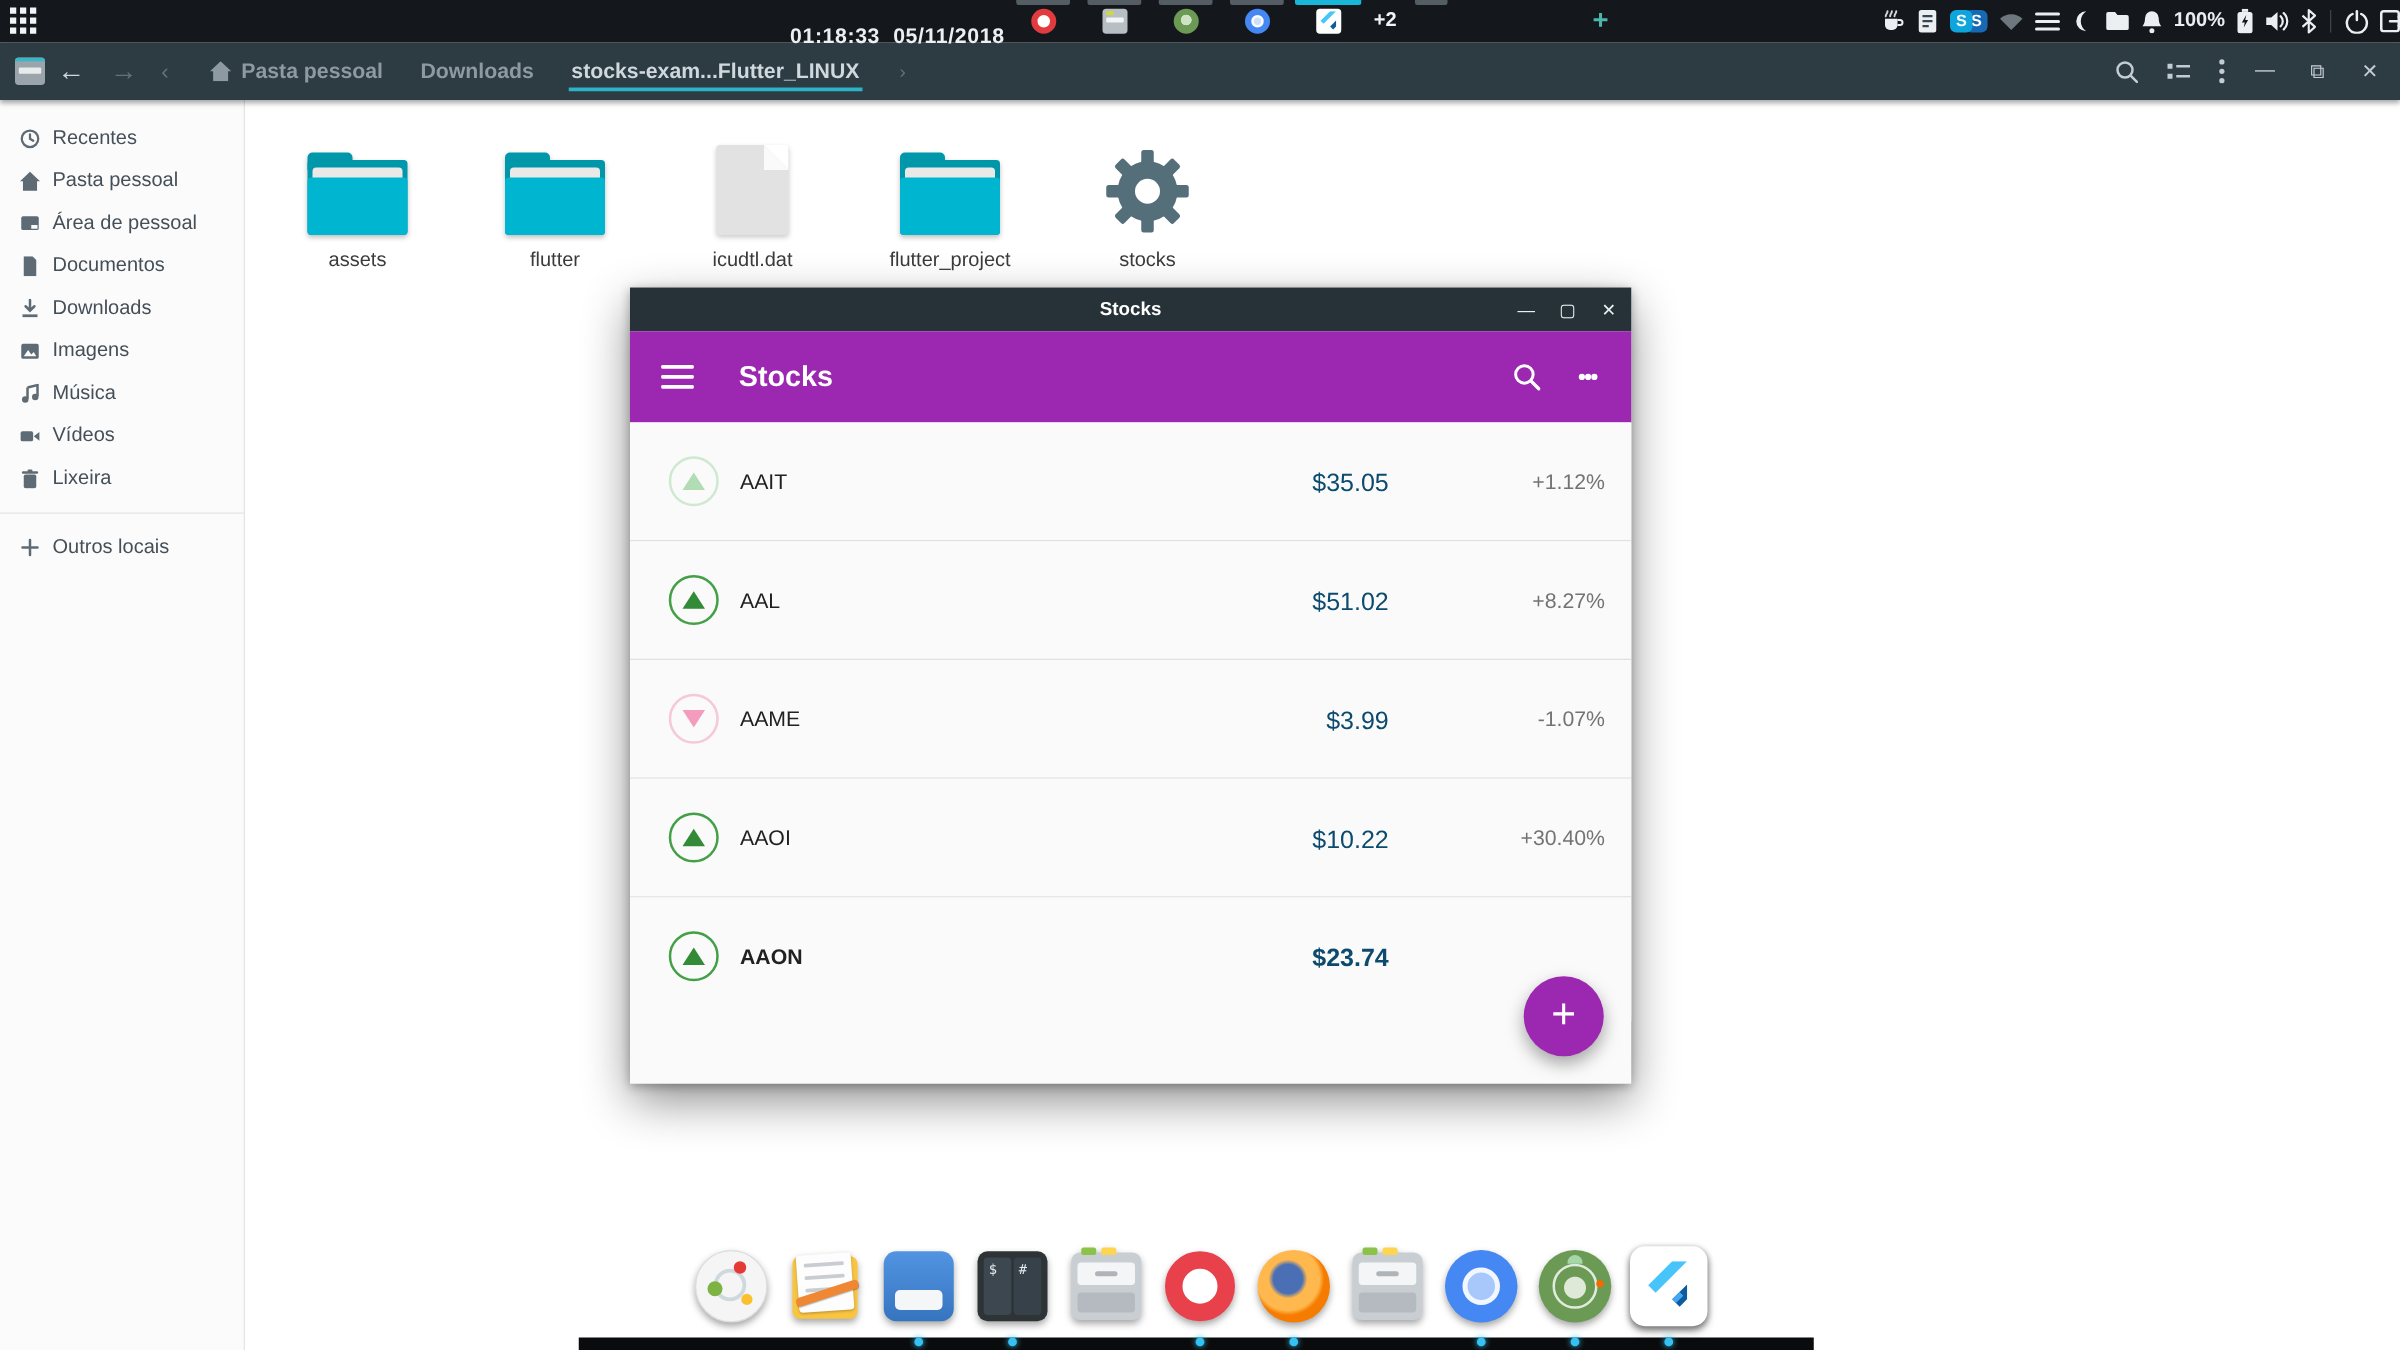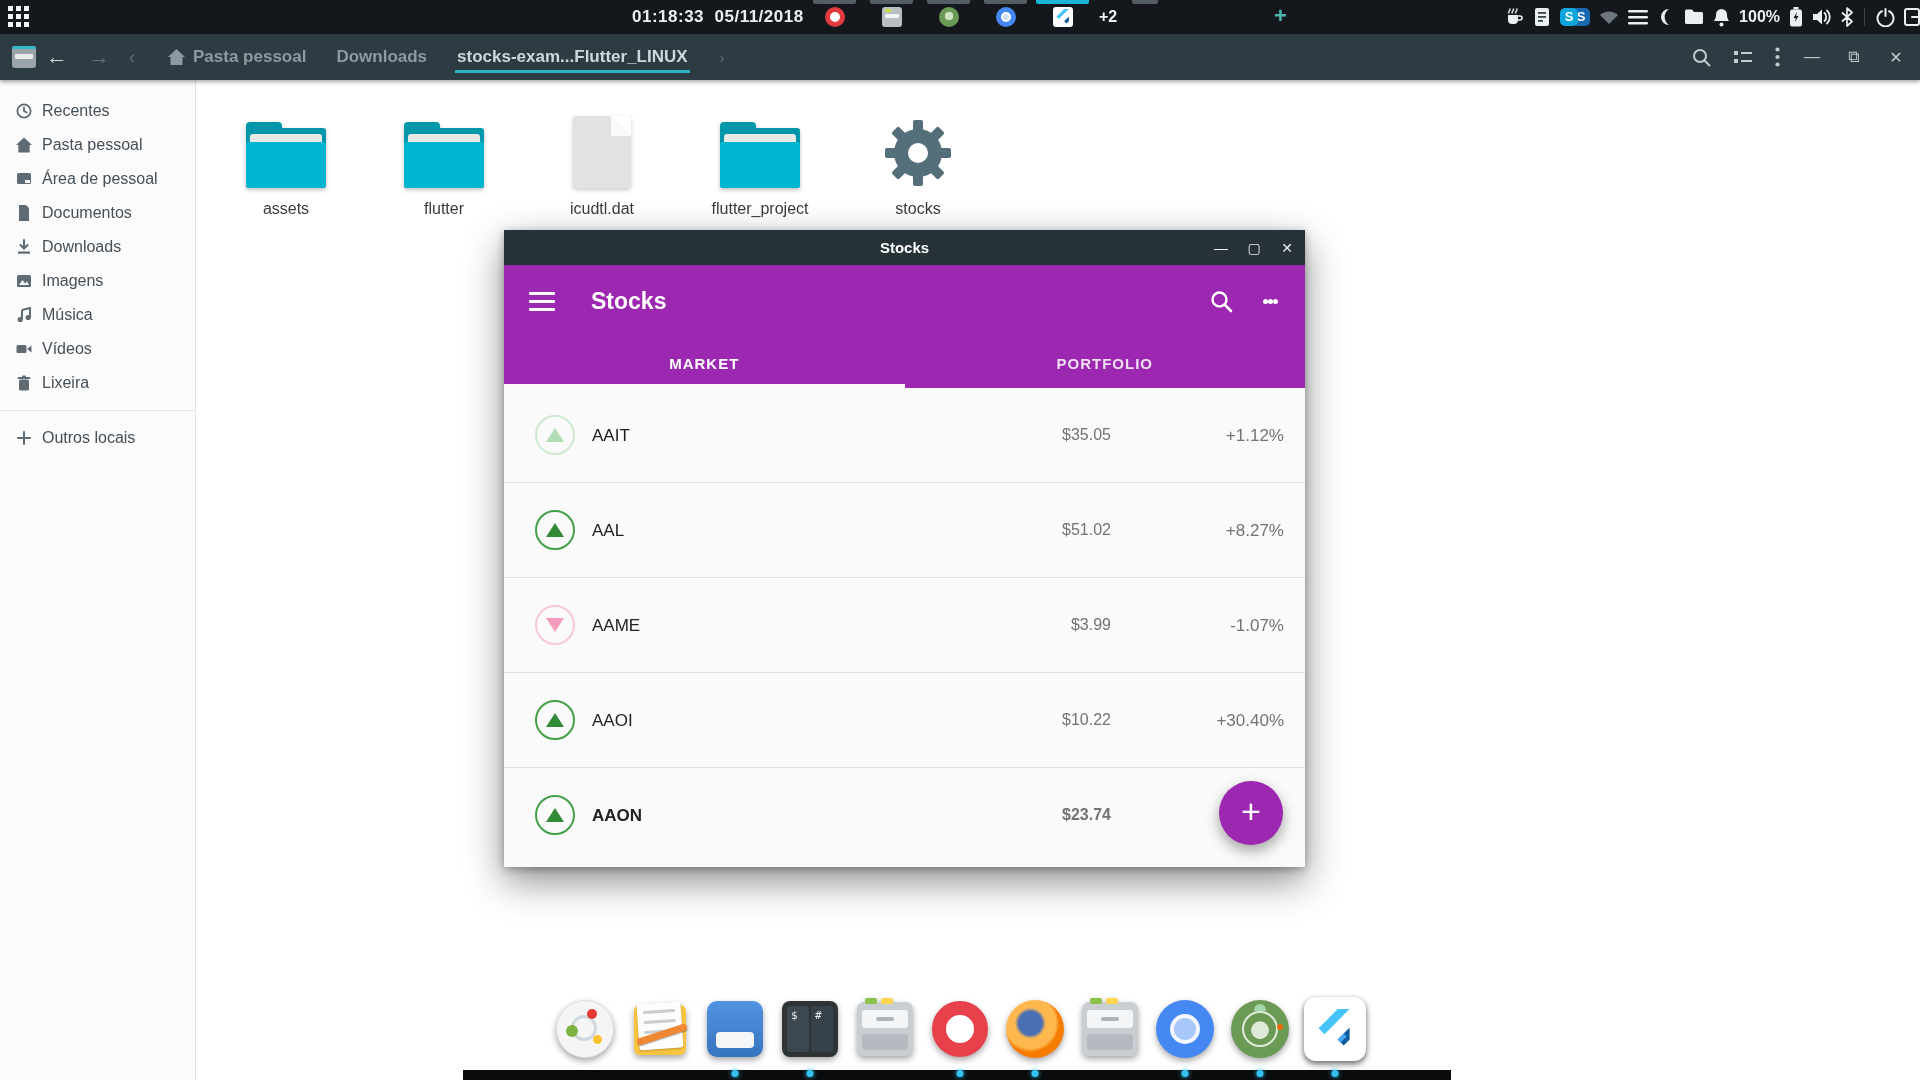--- a/index.html
+++ b/index.html
@@ -4,21 +4,21 @@
 <style>
   * { margin:0; padding:0; box-sizing:border-box; }
   html,body { width:1920px; height:1080px; }
   body { font-family:"Liberation Sans", sans-serif; background:#fff; overflow:hidden; }
   .stage { position:relative; width:1920px; height:1080px; background:#fff; overflow:hidden; }
 
   
   .topbar { position:absolute; left:0; top:0; width:1920px; height:34px; background:#14181d; z-index:50; }
   .apps-grid { position:absolute; left:8px; top:6px; width:24px; height:24px; display:grid; grid-template-columns:repeat(3,6px); grid-template-rows:repeat(3,6px); gap:2px; cursor:pointer; }
   .apps-grid span { background:#f2f4f5; width:5px; height:5px; }
-  .clock { position:absolute; left:632px; top:0; height:34px; line-height:34px; color:#eceff1; font-size:17px; font-weight:bold; letter-spacing:.5px; }
+  .clock { position:absolute; left:632px; top:12px; height:34px; line-height:34px; color:#eceff1; font-size:17px; font-weight:bold; letter-spacing:.5px; }
   .taskbar { position:absolute; left:806px; top:0; height:34px; display:flex; align-items:center; }
   .tb-item { position:relative; width:57px; height:34px; display:flex; align-items:center; justify-content:center; cursor:pointer; }
   .tb-item .ind { position:absolute; top:0; left:7px; right:7px; height:4px; background:#555d64; border-radius:0 0 2px 2px; }
   .tb-item.active .ind { background:#19b6d8; left:2px; right:2px; }
   .mini { width:20px; height:20px; }
   .mini-opera { border-radius:50%; border:5px solid #e13b3f; background:#fff; }
   .mini-cabinet { background:#b8bfc4; border-radius:3px; position:relative; overflow:hidden; }
   .mini-cabinet i { position:absolute; left:3px; right:3px; top:7px; height:4px; background:#f2f4f5; border-radius:1px; }
   .mini-cabinet b { position:absolute; left:3px; top:2px; width:6px; height:3px; background:#cddc39; }
   .mini-android { border-radius:50%; background:radial-gradient(circle at 50% 45%, #cfe3c4 0 28%, #6b9a55 30% 100%); position:relative; }
@@ -97,21 +97,21 @@
   .avatar.up-pale  { border-color:#cfe8d0; }
   .avatar.up-solid { border-color:#43a047; }
   .avatar.down-pale{ border-color:#f6c8da; }
   .tri { width:0; height:0; border-left:9px solid transparent; border-right:9px solid transparent; }
   .tri.up { border-bottom:14px solid; }
   .tri.down { border-top:14px solid; }
   .tri.up.pale { border-bottom-color:#b2dcb4; }
   .tri.up.solid { border-bottom-color:#338a37; }
   .tri.down.pale { border-top-color:#f49cbd; }
   .sym { position:absolute; left:88px; top:38px; font-size:17px; color:#212121;text-align:right; }
-  .price { position:absolute; right:194px; top:38px; font-size:16px; color:#737373; }
+  .price { position:absolute; right:194px; top:38px; font-size:20px; color:#0c4a6e; }
   .pct-chg { position:absolute; right:21px; top:38px; font-size:17px; color:#737373; }
   .fab { position:absolute; left:715px; top:551px; width:64px; height:64px; border-radius:50%; background:#9c27b0; box-shadow:0 6px 14px rgba(0,0,0,.35); color:#fff; font-size:34px; font-weight:normal; display:flex; align-items:center; justify-content:center; cursor:pointer; z-index:31; line-height:1; padding-bottom:4px; }
 
   
   .dock-strip { position:absolute; left:463px; bottom:0; width:988px; height:10px; background:#0a0b0c; z-index:20; }
   .dock { position:absolute; left:50%; transform:translateX(-50%); bottom:20px; display:flex; align-items:flex-end; gap:13px; z-index:21; }
   .dock-item { position:relative; width:62px; height:62px; display:flex; align-items:center; justify-content:center; cursor:pointer; }
   .dock-item.running::after { content:""; position:absolute; left:50%; transform:translateX(-50%); bottom:-17px; width:7px; height:7px; border-radius:50%; background:#35c1f1; box-shadow:0 0 5px #35c1f1; }
   .di { filter:drop-shadow(0 3px 3px rgba(0,0,0,.35)); }
   .icon-dart { width:58px; height:58px; border-radius:50%; background:#f5f5f5; position:relative; border:1px solid #ddd; }
@@ -504,25 +504,20 @@
               <line x1="15" y1="15" x2="21" y2="21" stroke="#fff" stroke-width="2.6" stroke-linecap="round"></line>
             </svg>
         </span>
         <span class="icon-btn kebab">
             <span></span>
             <span></span>
             <span></span>
           </span>
       </div>
     </div>
-    <div class="sw-tabs">
-      <div class="sw-tab">MARKET</div>
-      <div class="sw-tab inactive">PORTFOLIO</div>
-      <div class="tab-ind"></div>
-    </div>
     <div class="sw-list">
       <div class="srow">
         <span class="avatar up-pale">
             <span class="tri up pale"></span>
           </span>
         <span class="sym">AAIT</span>
         <span class="price">$35.05</span>
         <span class="pct-chg">+1.12%</span>
       </div>
       <div class="srow">

